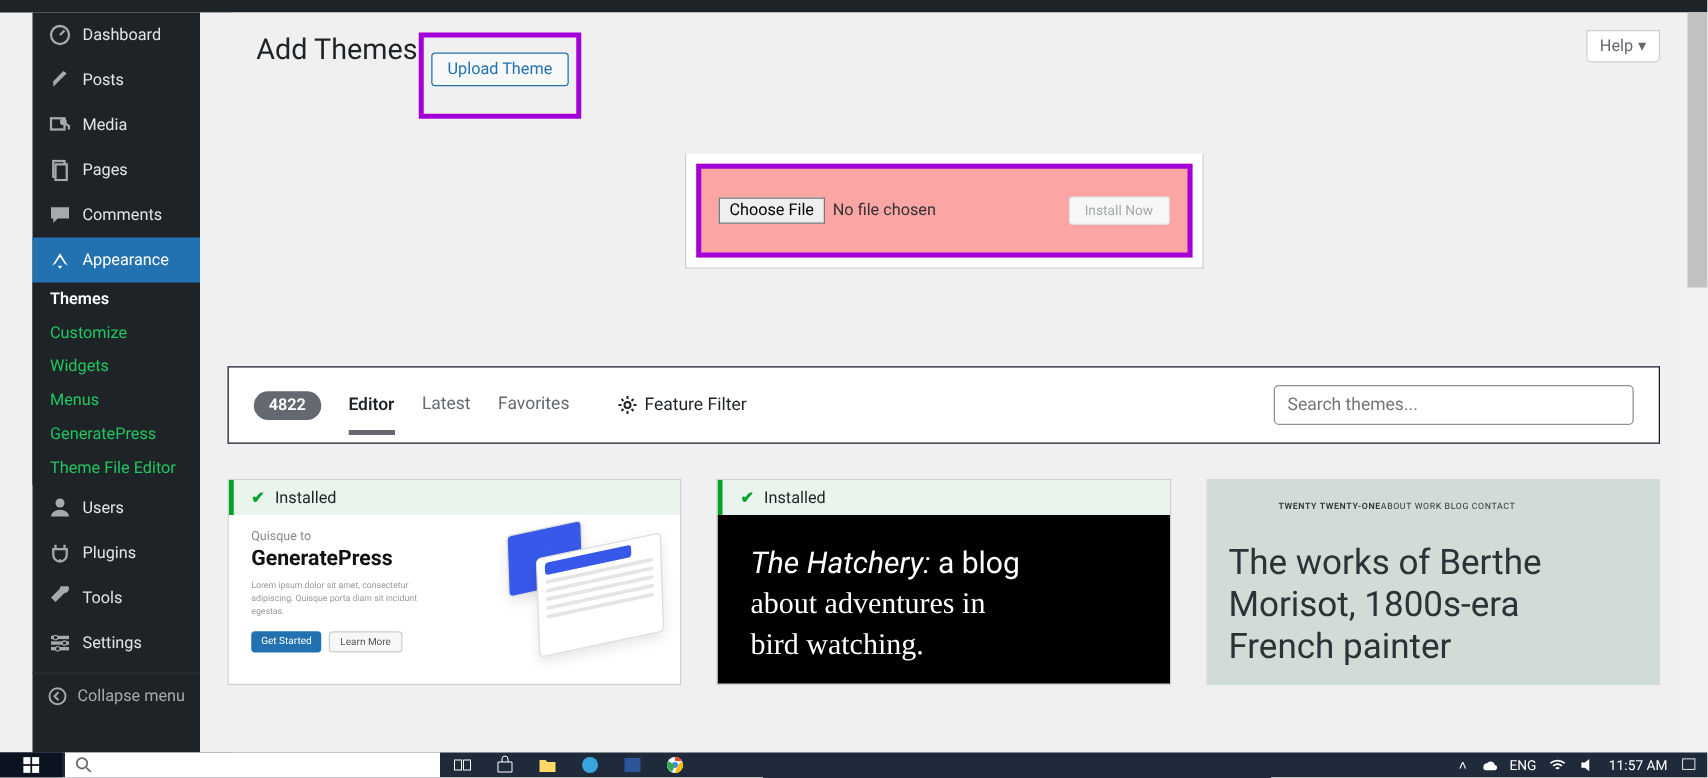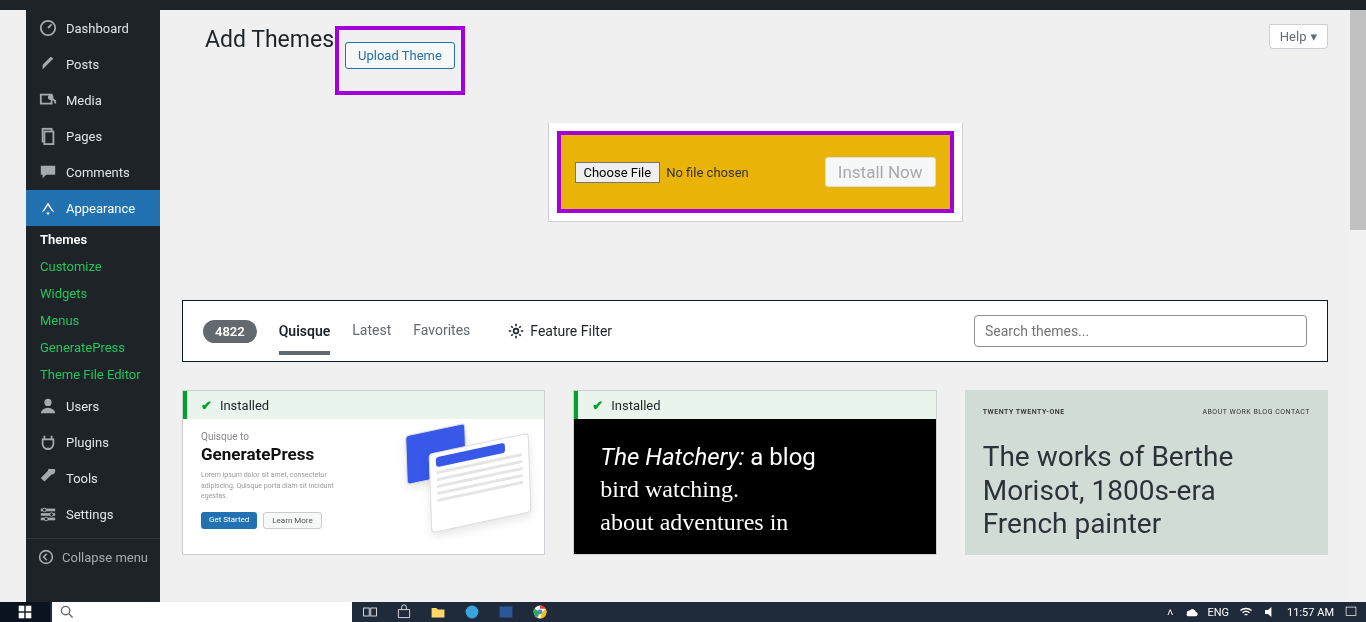--- a/index.html
+++ b/index.html
@@ -20,32 +20,32 @@
 .collapse { border-top:1px solid #333; margin-top:6px; padding:10px 12px; color:#a7aaad; display:flex; align-items:center; font-size:13px;}
 
 .content { position:absolute; top:10px; left:160px; right:16px; bottom:20px; background:#f0f0f1; padding:16px 22px; overflow:hidden;}
 .page-heading { display:inline-flex; align-items:flex-start; gap:1px;margin-left:23px; }
 .page-heading h1 { font-size:23px; font-weight:400; color:#1d2327; }
 .upload-btn-wrap { border:4px solid #a300d9; padding:12px 6px 22px 6px; display:inline-block; }
 .upload-btn { border:1px solid #2271b1; color:#2271b1; background:#f6f7f7; padding:5px 12px; font-size:13px; border-radius:3px; cursor:pointer;}
 .help-tab { position:absolute; top:14px; right:22px; border:1px solid #ccd0d4; border-top:1px solid #ccd0d4; background:#fff; padding:4px 10px; font-size:13px; border-radius:0 0 4px 4px; color:#646970; display:flex; align-items:center; gap:4px;}
 .info-text { text-align:center; font-size:18px; color:#50575e; margin-top:52px; }
 .upload-box-outer { width:415px; margin:28px auto 0 auto; border:1px solid #ccd0d4; border-top:none; background:#fff; padding:8px;}
-.upload-box { border:4px solid #a300d9; padding:22px 14px; display:flex; align-items:center; justify-content:space-between; background:#eab308; }
+.upload-box { border:4px solid #a300d9; padding:22px 14px; display:flex; align-items:center; justify-content:space-between; background:#fca5a5; }
 .choose-row { display:flex; align-items:center; gap:6px; font-size:13px; color:#333;}
 .choose-btn { border:1px solid #767676; background:#efefef; padding:2px 8px; font-size:13px;}
-.install-btn { border:1px solid #dcdcde; color:#a7aaad; background:#f6f7f7; padding:4px 12px; font-size:17px; border-radius:3px;}
+.install-btn { border:1px solid #dcdcde; color:#a7aaad; background:#f6f7f7; padding:4px 12px; font-size:11px; border-radius:3px;}
 
 .browse-bar { margin-top:78px; background:#fff; border:1px solid #0f172a; padding:14px 20px; display:flex; justify-content:space-between;}
 .browse-left { display:flex; align-items:center; gap:22px; font-size:14px; color:#646970;}
 .count { background:#646970; color:#fff; border-radius:30px; padding:4px 12px; font-weight:600; font-size:13px;}
 .browse-left a { cursor:pointer; display:inline-block; padding-bottom:2px;}
 .browse-left a.active { color:#1d2327; border-bottom:4px solid #646970; font-weight:600; padding-bottom:12px; margin-bottom:-16px;}
 .feat-filter { display:flex; align-items:center; gap:6px; color:#1d2327; font-size:14px; margin-left:16px;}
-.search-themes { width:333px; padding:4px 10px; border:1px solid #8c8f94; border-radius:4px; font-size:14px; height:32px;}
+.search-themes { width:288px; padding:4px 10px; border:1px solid #8c8f94; border-radius:4px; font-size:14px; height:32px;}
 
 .theme-grid { display:flex; gap:28px; margin-top:28px;}
 .theme-card { width:378px; height:165px; border:1px solid #ccd0d4; background:#fff; overflow:hidden; position:relative;}
 .installed-strip { height:28px; background:#e9f5ec; border-left:4px solid #00a32a; display:flex; align-items:center; padding-left:14px; font-size:13px; color:#1d2327; gap:8px;}
 .check { color:#00a32a; font-weight:bold;}
 .card1-body { padding:12px 18px; background:#fff;}
 .card1-body .wel { font-size:10px; color:#888;}
 .card1-body h3 { font-size:17px; font-weight:700; color:#111; margin-top:2px;}
 .card1-body .lorem { font-size:7px; color:#999; margin-top:6px; line-height:1.5; max-width:160px;}
 .card1-body .btns { margin-top:10px; display:flex; gap:6px;}
@@ -56,21 +56,21 @@
 .mp1 { width:100px; height:80px; top:14px; right:6px; }
 .mp1 .line { height:3px; background:#e5e5e5; margin:4px 6px; border-radius:2px;}
 .mp1 .bar { height:10px; background:#3858e9; margin:4px 6px; border-radius:3px; width:70%;}
 .mp2 { width:60px; height:50px; top:0; right:70px; background:#3858e9;}
 
 .card2-body { background:#000; height:calc(100% - 28px); padding:22px 26px;text-decoration:underline;}
 .card2-body div { color:#fff; font-family:Georgia,serif; font-size:24px; line-height:1.35;}
 .card2-body .em { font-style:italic;}
 
 .card3-body { background:#d0dcd5; height:100%; padding:18px;}
-.card3-top { display:flex; justify-content:space-between; font-size:7px; color:#333; letter-spacing:0.5px;}
+.card3-top { display:flex; justify-content:flex-start; font-size:7px; color:#333; letter-spacing:0.5px;margin-left:40px;}
 .card3-top .left { font-weight:600;}
 .card3-main { margin-top:24px; font-size:28px; color:#2c3338; line-height:1.2;}
 
 .scrollbar { position:absolute; top:10px; right:0; width:16px; height:calc(100% - 30px); background:#f1f1f1;}
 .scroll-thumb { width:100%; height:220px; background:#c1c1c1; border-radius:0;}
 
 .taskbar { position:absolute; bottom:0; left:0; right:0; height:20px; background:#1f2a3a; display:flex; justify-content:space-between; align-items:center; color:#fff; font-size:11px;}
 .tb-left { display:flex; align-items:center; gap:2px;}
 .tb-start { width:50px; height:20px; background:#0b1220; display:flex; align-items:center; justify-content:center;}
 .tb-search { width:300px; height:20px; background:#fff; color:#666; display:flex; align-items:center; padding:0 8px; gap:6px;}
@@ -232,21 +232,21 @@
         <button class="choose-btn">Choose File</button>
         <span>No file chosen</span>
       </div>
       <button class="install-btn">Install Now</button>
     </div>
   </div>
 
   <div class="browse-bar">
     <div class="browse-left">
       <span class="count">4822</span>
-      <a class="active">Quisque</a>
+      <a class="active">Editor</a>
       <a>Latest</a>
       <a>Favorites</a>
       <span class="feat-filter">
         <span>
           <svg width="16" height="16" viewBox="0 0 20 20">
               <circle cx="10" cy="10" r="3" fill="none" stroke="#1d2327" stroke-width="2"></circle>
               <path d="M10 1 v3 M10 16 v3 M1 10 h3 M16 10 h3 M4 4 l2 2 M14 14 l2 2 M16 4 l-2 2 M4 16 l2 -2" stroke="#1d2327" stroke-width="2"></path>
             </svg>
         </span>
         <span>Feature Filter</span>
@@ -284,22 +284,22 @@
       </div>
     </div>
 
     <div class="theme-card">
       <div class="installed-strip">
         <span class="check">✔</span>
         <span>Installed</span>
       </div>
       <div class="card2-body">
         <div><span class="em">The Hatchery:</span><span> a blog</span></div>
+        <div>about adventures in</div>
         <div>bird watching.</div>
-        <div>about adventures in</div>
       </div>
     </div>
 
     <div class="theme-card" style="border:none;">
       <div class="card3-body">
         <div class="card3-top">
           <span class="left">TWENTY TWENTY-ONE</span>
           <span>ABOUT   WORK   BLOG   CONTACT</span>
         </div>
         <div class="card3-main">

